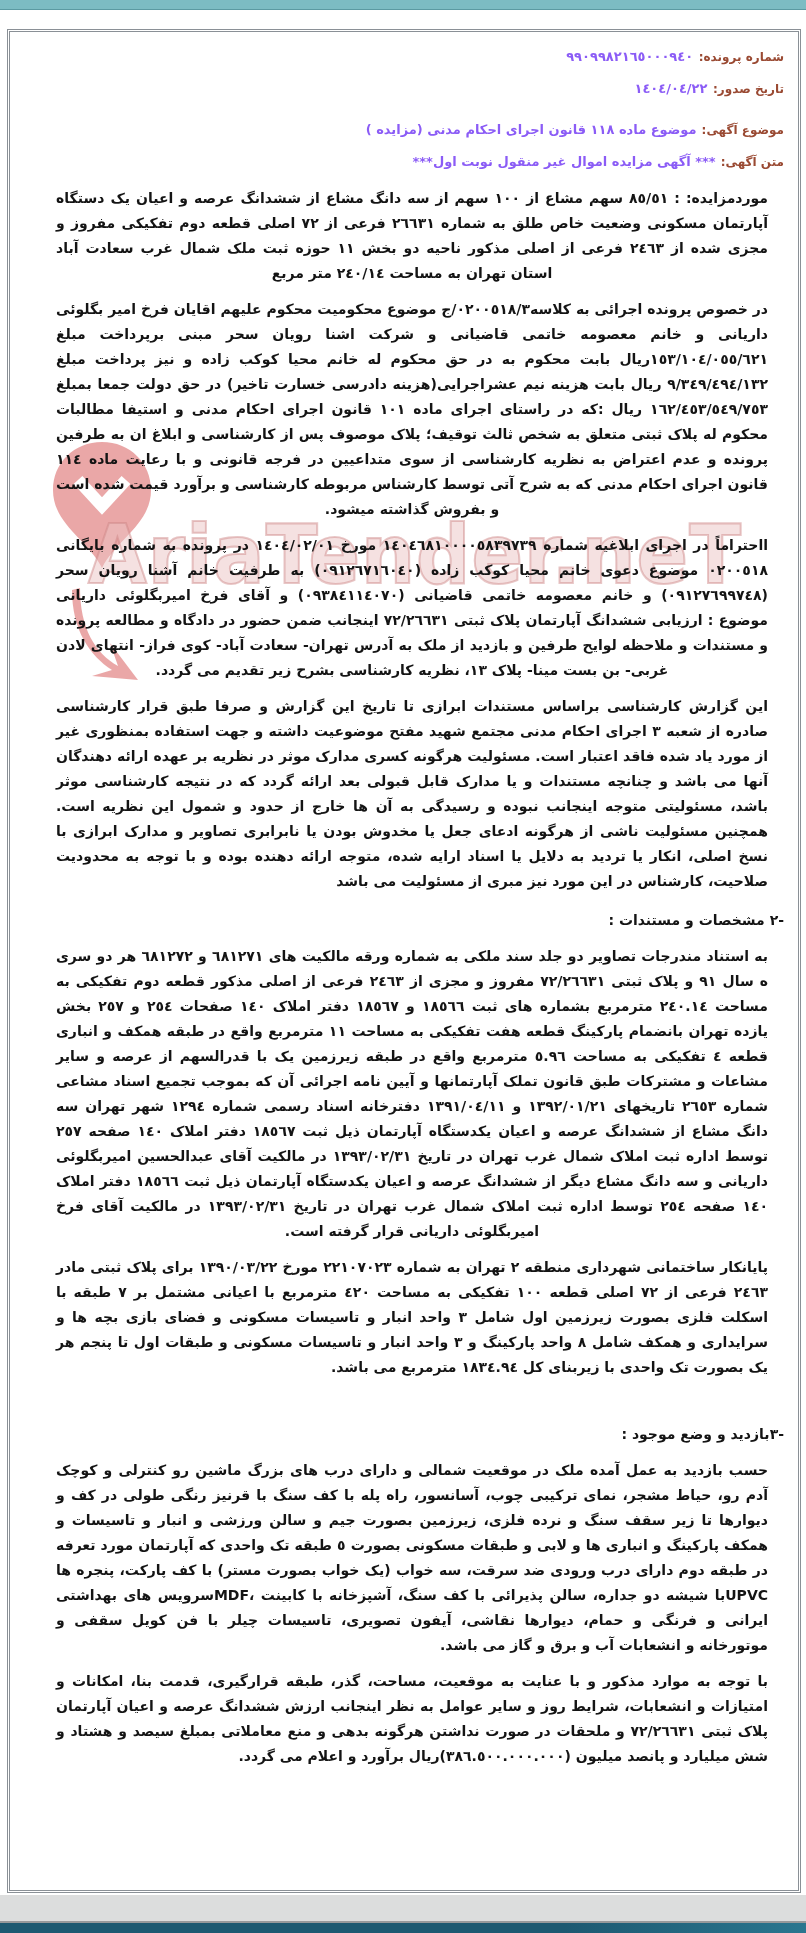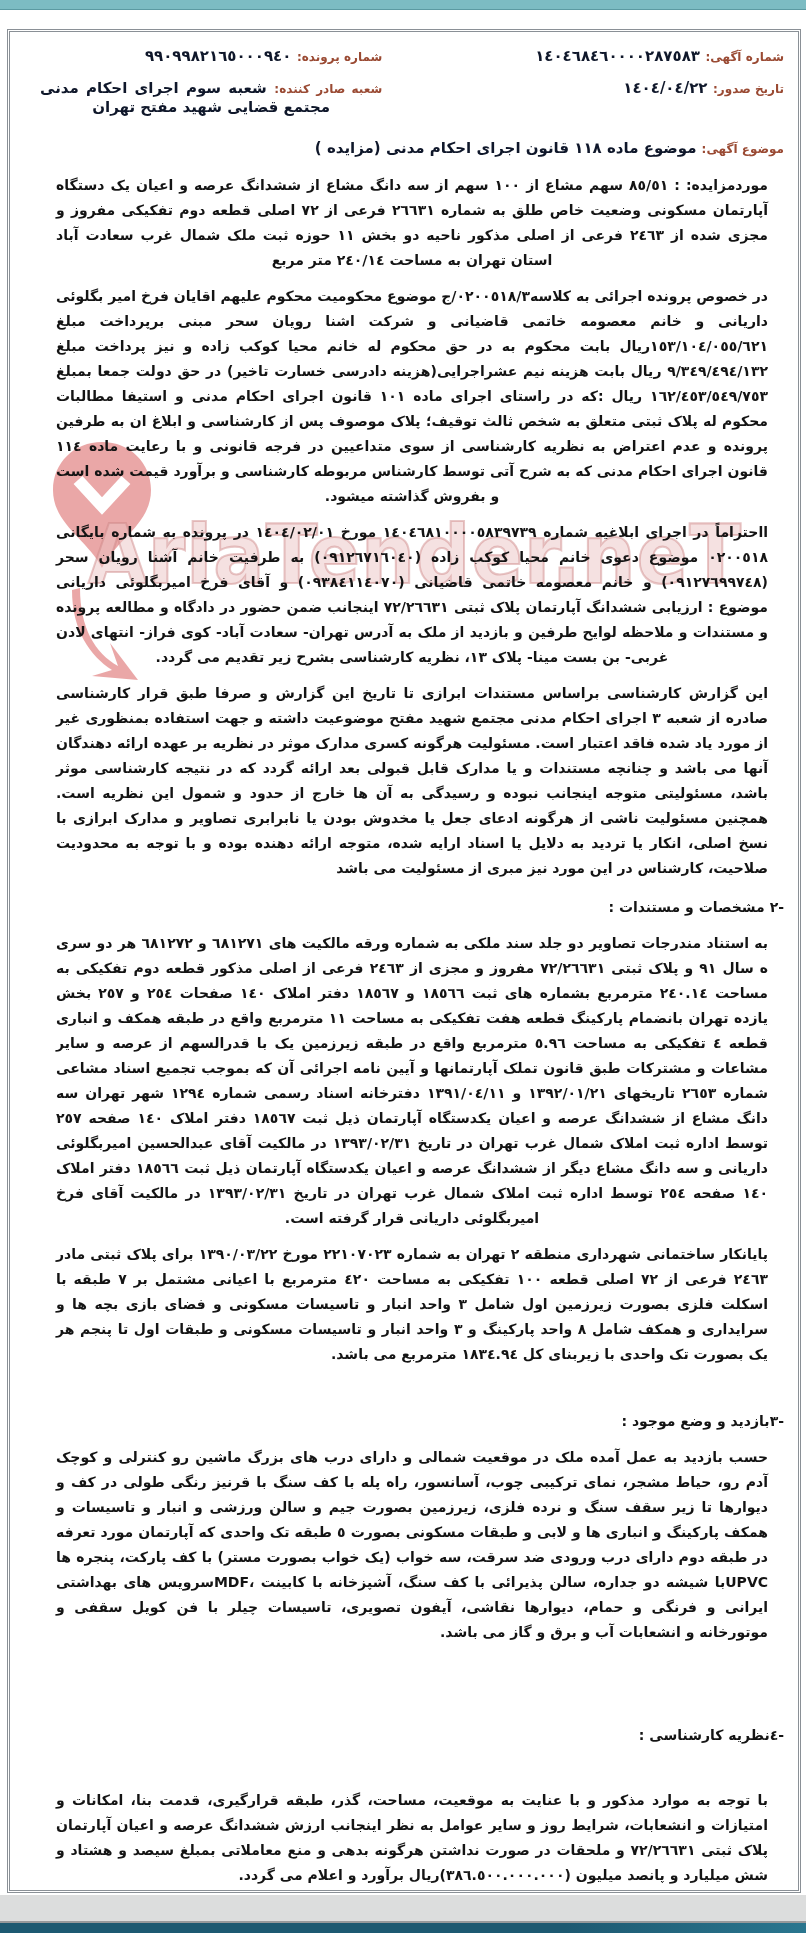--- a/index.html
+++ b/index.html
@@ -40,21 +40,21 @@
     text-stroke:2px rgba(204,130,130,0.45);
     font-weight:700;white-space:nowrap;transform:scaleY(1.08);
   }
   .watermark-logo{position:absolute;top:18px;left:40px;width:105px;height:265px;}
   
   .hdr-row{display:flex;direction:rtl;margin-bottom:13px;}
   .hdr-cell-r{width:54%;box-sizing:border-box;padding-left:10px;}
   .hdr-cell-l{width:46%;box-sizing:border-box;text-align:justify;text-align-last:auto;}
   .hdr-cell-l.wrap-center{text-align:justify;-moz-text-align-last:center;text-align-last:center;}
   .fld-label{color:#9a4a33;font-size:12px;}
-  .fld-value{color:#0f172a;font-size:15px;}
+  .fld-value{color:#8b5cf6;font-size:13px;}
   .subject-row{margin:20px 0 6px 0;font-size:14.5px;line-height:25px;}
   .matn-row{margin:0 0 8px 0;font-size:14.5px;line-height:25px;}
   
   .para{
     color:#141414;font-size:14px;line-height:25px;margin:11px 16px;
     text-align:justify;-moz-text-align-last:center;text-align-last:center;
   }
   .para.last-right{-moz-text-align-last:right;text-align-last:right;}
   .heading{
     color:#141414;font-size:14px;line-height:25px;margin:14px 0 6px 0;
@@ -75,60 +75,55 @@
       <path d="M52 4 C80 4 101 25 101 52 C101 86 66 102 52 130 C38 102 3 86 3 52 C3 25 24 4 52 4 Z" fill="rgba(214,80,80,0.50)"></path>
       <polyline points="28,42 52,68 76,42" fill="none" stroke="#ffffff" stroke-width="12"></polyline>
       <path d="M30 150 C30 190 45 215 68 228 L60 205 L88 242 L42 238 L62 232 C40 218 22 192 22 152 Z" fill="rgba(214,80,80,0.50)"></path>
     </svg>
     <div class="watermark-text">AriaTender.neT</div>
   </div>
 
   <div class="content">
 
     <div class="hdr-row">
-      <div class="hdr-cell-r">
-        <span class="fld-label">شماره آگهی:</span>
-        <span class="fld-value">١٤٠٤٦٨٤٦٠٠٠٠٢٨٧٥٨٣</span>
-      </div>
       <div class="hdr-cell-l">
         <span class="fld-label">شماره پرونده:</span>
         <span class="fld-value">٩٩٠٩٩٨٢١٦٥٠٠٠٩٤٠</span>
       </div>
     </div>
 
     <div class="hdr-row">
       <div class="hdr-cell-r">
         <span class="fld-label">تاریخ صدور:</span>
         <span class="fld-value">١٤٠٤/٠٤/٢٢</span>
       </div>
-      <div class="hdr-cell-l wrap-center">
-        <span class="fld-label">شعبه صادر کننده:</span>
-        <span class="fld-value">شعبه سوم اجرای احکام مدنی مجتمع قضایی شهید مفتح تهران</span>
-      </div>
     </div>
 
     <div class="subject-row">
       <span class="fld-label">موضوع آگهی:</span>
       <span class="fld-value">موضوع ماده ١١٨ قانون اجرای احکام مدنی (مزایده )</span>
     </div>
 
+    <div class="matn-row">
+      <span class="fld-label">متن آگهی:</span>
+      <span class="fld-value">*** آگهی مزایده اموال غیر منقول نوبت اول***</span>
+    </div>
 
     <div class="para">موردمزایده: : ٨٥/٥١ سهم مشاع از ١٠٠ سهم از سه دانگ مشاع از ششدانگ عرصه و اعیان یک دستگاه آپارتمان مسکونی وضعیت خاص طلق به شماره ٢٦٦٣١ فرعی از ٧٢ اصلی قطعه دوم تفکیکی مفروز و مجزی شده از ٢٤٦٣ فرعی از اصلی مذکور ناحیه دو بخش ١١ حوزه ثبت ملک شمال غرب سعادت آباد استان تهران به مساحت ٢٤٠/١٤ متر مربع</div>
     <div class="para">در خصوص پرونده اجرائی به کلاسه٠٢٠٠٥١٨/٣/ج  موضوع محکومیت محکوم علیهم اقایان فرخ امیر بگلوئی داریانی و خانم معصومه خاتمی قاضیانی و شرکت اشنا رویان سحر مبنی برپرداخت مبلغ ١٥٣/١٠٤/٠٥٥/٦٢١ریال بابت محکوم به در حق محکوم له خانم محیا کوکب زاده و نیز پرداخت مبلغ ٩/٣٤٩/٤٩٤/١٣٢ ریال بابت هزینه نیم عشراجرایی(هزینه دادرسی خسارت تاخیر) در حق دولت جمعا بمبلغ ١٦٢/٤٥٣/٥٤٩/٧٥٣ ریال :که در راستای اجرای ماده ١٠١ قانون اجرای احکام مدنی و استیفا مطالبات محکوم له پلاک ثبتی متعلق به شخص ثالث توقیف؛ پلاک موصوف پس از کارشناسی و ابلاغ ان به طرفین پرونده و عدم اعتراض به نظریه کارشناسی از سوی متداعیین در فرجه قانونی و با رعایت ماده ١١٤ قانون اجرای احکام مدنی که به شرح  آتی توسط کارشناس مربوطه کارشناسی و برآورد قیمت شده است و بفروش گذاشته میشود.</div>
     <div class="para">ااحتراماً در اجرای ابلاغیه شماره ١٤٠٤٦٨١٠٠٠٠٥٨٣٩٧٣٩ مورخ ١٤٠٤/٠٢/٠١ در پرونده به شماره بایگانی ٠٢٠٠٥١٨ موضوع دعوی خانم محیا کوکب زاده (٠٩١٢٦٧١٦٠٤٠) به طرفیت خانم آشنا رویان سحر (٠٩١٢٧٦٩٩٧٤٨) و خانم معصومه خاتمی قاضیانی (٠٩٣٨٤١١٤٠٧٠) و آقای فرخ امیربگلوئی داریانی موضوع : ارزیابی ششدانگ آپارتمان پلاک ثبتی ٧٢/٢٦٦٣١ اینجانب ضمن حضور در دادگاه و مطالعه پرونده و مستندات و ملاحظه لوایح طرفین و بازدید از ملک به آدرس تهران- سعادت آباد- کوی فراز- انتهای لادن غربی- بن بست مینا- پلاک ١٣، نظریه کارشناسی بشرح زیر تقدیم می گردد.</div>
 
     <div class="para last-right">این گزارش کارشناسی براساس مستندات ابرازی تا تاریخ این گزارش و صرفا طبق قرار کارشناسی صادره از شعبه ٣ اجرای احکام مدنی مجتمع شهید مفتح موضوعیت داشته و جهت استفاده بمنظوری غیر از مورد یاد شده فاقد اعتبار است. مسئولیت هرگونه کسری مدارک موثر در نظریه بر عهده ارائه دهندگان آنها می باشد و چنانچه مستندات و یا مدارک قابل قبولی بعد ارائه گردد که در نتیجه کارشناسی موثر باشد، مسئولیتی متوجه اینجانب نبوده و رسیدگی به آن ها خارج از حدود و شمول این نظریه است. همچنین مسئولیت ناشی از هرگونه ادعای جعل یا مخدوش بودن یا نابرابری تصاویر و مدارک ابرازی با نسخ اصلی، انکار یا تردید به دلایل یا اسناد ارایه شده، متوجه ارائه دهنده بوده و با توجه به محدودیت صلاحیت، کارشناس در این مورد نیز مبری از مسئولیت می باشد</div>
 
     <div class="heading">-٢ مشخصات و مستندات :</div>
     <div class="para">به استناد مندرجات تصاویر دو جلد سند ملکی به شماره ورقه مالکیت های ٦٨١٢٧١ و ٦٨١٢٧٢ هر دو سری ه سال ٩١ و پلاک ثبتی ٧٢/٢٦٦٣١ مفروز و مجزی از ٢٤٦٣ فرعی از اصلی مذکور قطعه دوم تفکیکی به مساحت ٢٤٠.١٤ مترمربع بشماره های ثبت ١٨٥٦٦ و ١٨٥٦٧ دفتر املاک ١٤٠ صفحات ٢٥٤ و ٢٥٧ بخش یازده تهران بانضمام پارکینگ قطعه هفت تفکیکی به مساحت ١١ مترمربع واقع در طبقه همکف و انباری قطعه ٤ تفکیکی به مساحت ٥.٩٦ مترمربع واقع در طبقه زیرزمین یک با قدرالسهم از عرصه و سایر مشاعات و مشترکات طبق قانون تملک آپارتمانها و آیین نامه اجرائی آن که بموجب تجمیع اسناد مشاعی شماره ٢٦٥٣ تاریخهای ١٣٩٢/٠١/٢١ و ١٣٩١/٠٤/١١ دفترخانه اسناد رسمی شماره ١٢٩٤ شهر تهران سه دانگ مشاع از ششدانگ عرصه و اعیان یکدستگاه آپارتمان ذیل ثبت ١٨٥٦٧ دفتر املاک ١٤٠ صفحه ٢٥٧ توسط اداره ثبت املاک شمال غرب تهران در تاریخ ١٣٩٣/٠٢/٣١ در مالکیت آقای عبدالحسین امیربگلوئی داریانی و سه دانگ مشاع دیگر از ششدانگ عرصه و اعیان یکدستگاه آپارتمان ذیل ثبت ١٨٥٦٦ دفتر املاک ١٤٠ صفحه ٢٥٤ توسط اداره ثبت املاک شمال غرب تهران در تاریخ ١٣٩٣/٠٢/٣١ در مالکیت آقای فرخ امیربگلوئی داریانی قرار گرفته است.</div>
     <div class="para last-right">پایانکار ساختمانی شهرداری منطقه ٢ تهران به شماره ٢٢١٠٧٠٢٣ مورخ ١٣٩٠/٠٣/٢٢ برای پلاک ثبتی مادر ٢٤٦٣ فرعی از ٧٢ اصلی قطعه ١٠٠ تفکیکی به مساحت ٤٢٠ مترمربع با اعیانی مشتمل بر ٧ طبقه با اسکلت فلزی بصورت زیرزمین اول شامل ٣ واحد انبار و تاسیسات مسکونی و فضای بازی بچه ها و سرایداری و همکف شامل ٨ واحد پارکینگ و ٣ واحد انبار و تاسیسات مسکونی و طبقات اول تا پنجم هر یک بصورت تک واحدی با زیربنای کل ١٨٣٤.٩٤ مترمربع می باشد.</div>
 
     <div class="heading gap-lg">-٣بازدید و وضع موجود :</div>
     <div class="para last-right">حسب بازدید به عمل آمده ملک در موقعیت شمالی و دارای درب های بزرگ ماشین رو کنترلی و کوچک آدم رو، حیاط مشجر، نمای ترکیبی چوب، آسانسور، راه پله با کف سنگ با قرنیز رنگی طولی در کف و دیوارها تا زیر سقف سنگ و نرده فلزی، زیرزمین بصورت جیم و سالن ورزشی و انبار و تاسیسات و همکف پارکینگ و انباری ها و لابی و طبقات مسکونی بصورت ٥ طبقه تک واحدی که آپارتمان مورد تعرفه در طبقه دوم دارای درب ورودی ضد سرقت، سه خواب (یک خواب بصورت مستر) با کف پارکت، پنجره ها UPVCبا شیشه دو جداره، سالن پذیرائی با کف سنگ، آشپزخانه با کابینت ،MDFسرویس های بهداشتی ایرانی و فرنگی و حمام، دیوارها نقاشی، آیفون تصویری، تاسیسات چیلر با فن کویل سقفی و موتورخانه و انشعابات آب و برق و گاز می باشد.</div>
 
-    <div class="heading gap-xl">-٤نظریه کارشناسی :</div>
     <div class="para last-right">با توجه به موارد مذکور و با عنایت به موقعیت، مساحت، گذر، طبقه قرارگیری، قدمت بنا، امکانات و امتیازات و انشعابات، شرایط روز و سایر عوامل به نظر اینجانب ارزش ششدانگ عرصه و اعیان آپارتمان پلاک ثبتی ٧٢/٢٦٦٣١ و ملحقات در صورت نداشتن هرگونه بدهی و منع معاملاتی بمبلغ سیصد و هشتاد و شش میلیارد و پانصد میلیون (٣٨٦.٥٠٠.٠٠٠.٠٠٠)ریال برآورد و اعلام می گردد.</div>
 
   </div>
 </div>
 
 <div class="bottom-strip"></div>
 <div class="bottom-bar"></div>
 
 </body></html>

